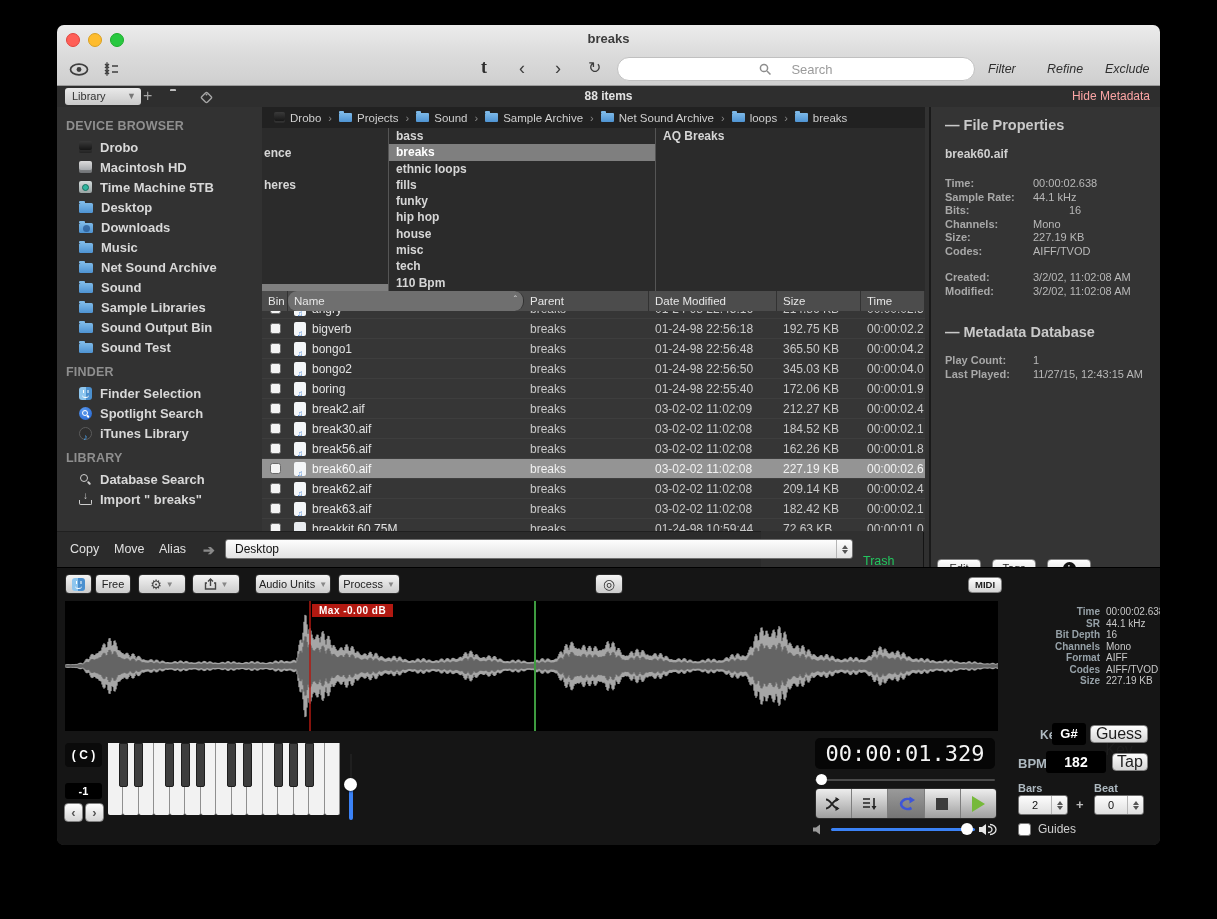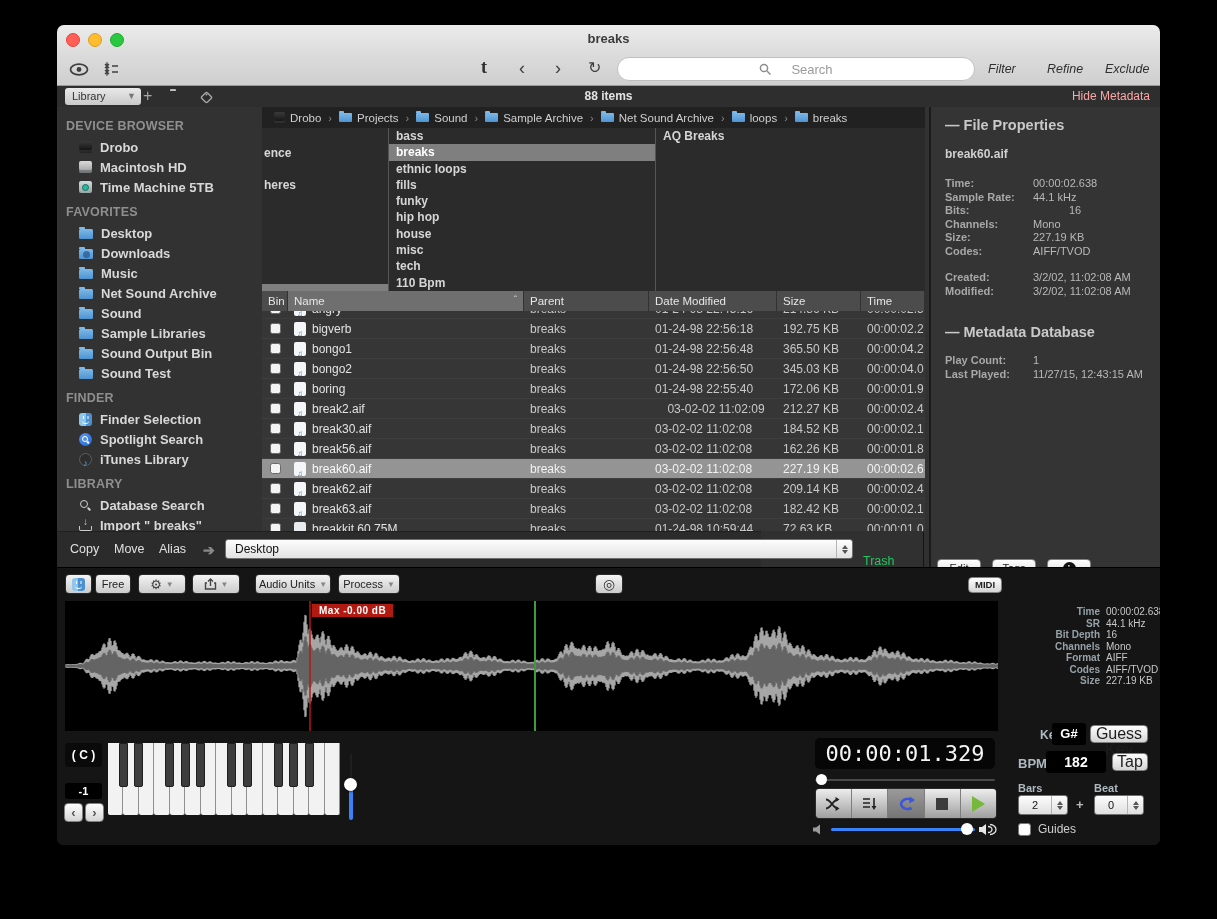--- a/index.html
+++ b/index.html
@@ -112,21 +112,21 @@
   .col3{left:393px;width:270px;border-left:1px solid #555;box-sizing:border-box;}
   .col-item{height:16.3px;line-height:16.3px;padding-left:7px;font-size:12px;font-weight:bold;color:#d6d6d6;
       white-space:nowrap;overflow:hidden;}
   .col-item.selected{background:#7f7f7f;color:#fff;}
   .col1 .col-item{padding-left:2px;}
   .col1-bar{position:absolute;left:0;bottom:7px;width:100%;height:13px;background:#7f7f7f;}
 
   .thead{position:absolute;left:0;top:184px;width:100%;height:20px;background:#4c4c4c;display:flex;}
   .th{height:100%;line-height:20px;font-size:11.5px;color:#e6e6e6;padding-left:6px;box-sizing:border-box;
       border-right:1px solid #323232;white-space:nowrap;overflow:hidden;position:relative;}
-  .th.sorted{background:#6f6f6f;}
+  .th.sorted{background:#6f6f6f;border-radius:9px;}
   .th .caret{position:absolute;right:6px;top:0;color:#d0d0d0;font-size:10px;}
   .tbody{position:absolute;left:0;top:204px;width:100%;height:220px;overflow:hidden;background:#333;}
   .trow{display:flex;height:20px;align-items:center;background:#363636;border-bottom:1px solid #3e3e3e;box-sizing:border-box;}
   .trow.selected{background:#949494;}
   .trow.clip-top{margin-top:-12px;}
   .td{font-size:12px;color:#c9c9c9;padding-left:6px;box-sizing:border-box;white-space:nowrap;overflow:hidden;height:20px;line-height:20px;}
   .trow.selected .td{color:#f2f2f2;}
   .td-bin{display:flex;align-items:center;justify-content:center;padding-left:0;}
   .cb{width:11px;height:11px;border-radius:2.5px;background:#f4f4f4;border:1px solid #6a6a6a;box-sizing:border-box;}
   .td-name{display:flex;align-items:center;gap:6px;color:#e3e3e3;font-weight:bold;}
@@ -297,21 +297,20 @@
             <span class="sb-label">Drobo</span>
           </div>
           <div class="sb-item">
             <span class="sb-ic ic-drive-gray"></span>
             <span class="sb-label">Macintosh HD</span>
           </div>
           <div class="sb-item">
             <span class="sb-ic ic-drive-timemachine"></span>
             <span class="sb-label">Time Machine 5TB</span>
           </div>
-          <div class="sb-title">FAVORITES</div>
           <div class="sb-item">
             <span class="sb-ic ic-folder"></span>
             <span class="sb-label">Desktop</span>
           </div>
           <div class="sb-item">
             <span class="sb-ic ic-folder-download"></span>
             <span class="sb-label">Downloads</span>
           </div>
           <div class="sb-item">
             <span class="sb-ic ic-folder"></span>
@@ -496,21 +495,21 @@
             </div>
             <div class="trow">
               <div class="td td-bin" style="width: 26px;">
                 <span class="cb"></span>
               </div>
               <div class="td td-name" style="width: 236px;">
                 <span class="ic-notefile"></span>
                 <span class="nm">break2.aif</span>
               </div>
               <div class="td" style="width: 125px;">breaks</div>
-              <div class="td" style="width: 128px; text-align: center;">03-02-02 11:02:09</div>
+              <div class="td" style="width: 128px;">03-02-02 11:02:09</div>
               <div class="td" style="width: 84px;">212.27 KB</div>
               <div class="td" style="width: 64px;">00:00:02.4</div>
             </div>
             <div class="trow">
               <div class="td td-bin" style="width: 26px;">
                 <span class="cb"></span>
               </div>
               <div class="td td-name" style="width: 236px;">
                 <span class="ic-notefile"></span>
                 <span class="nm">break30.aif</span>

